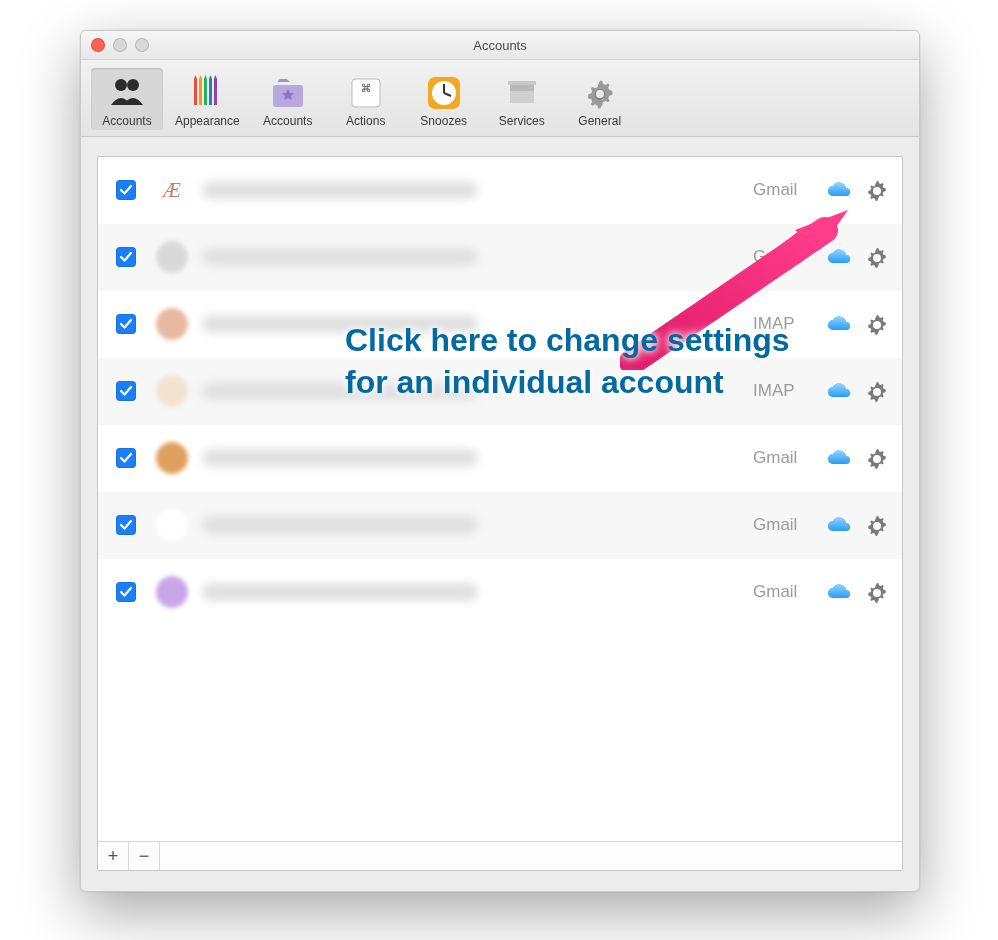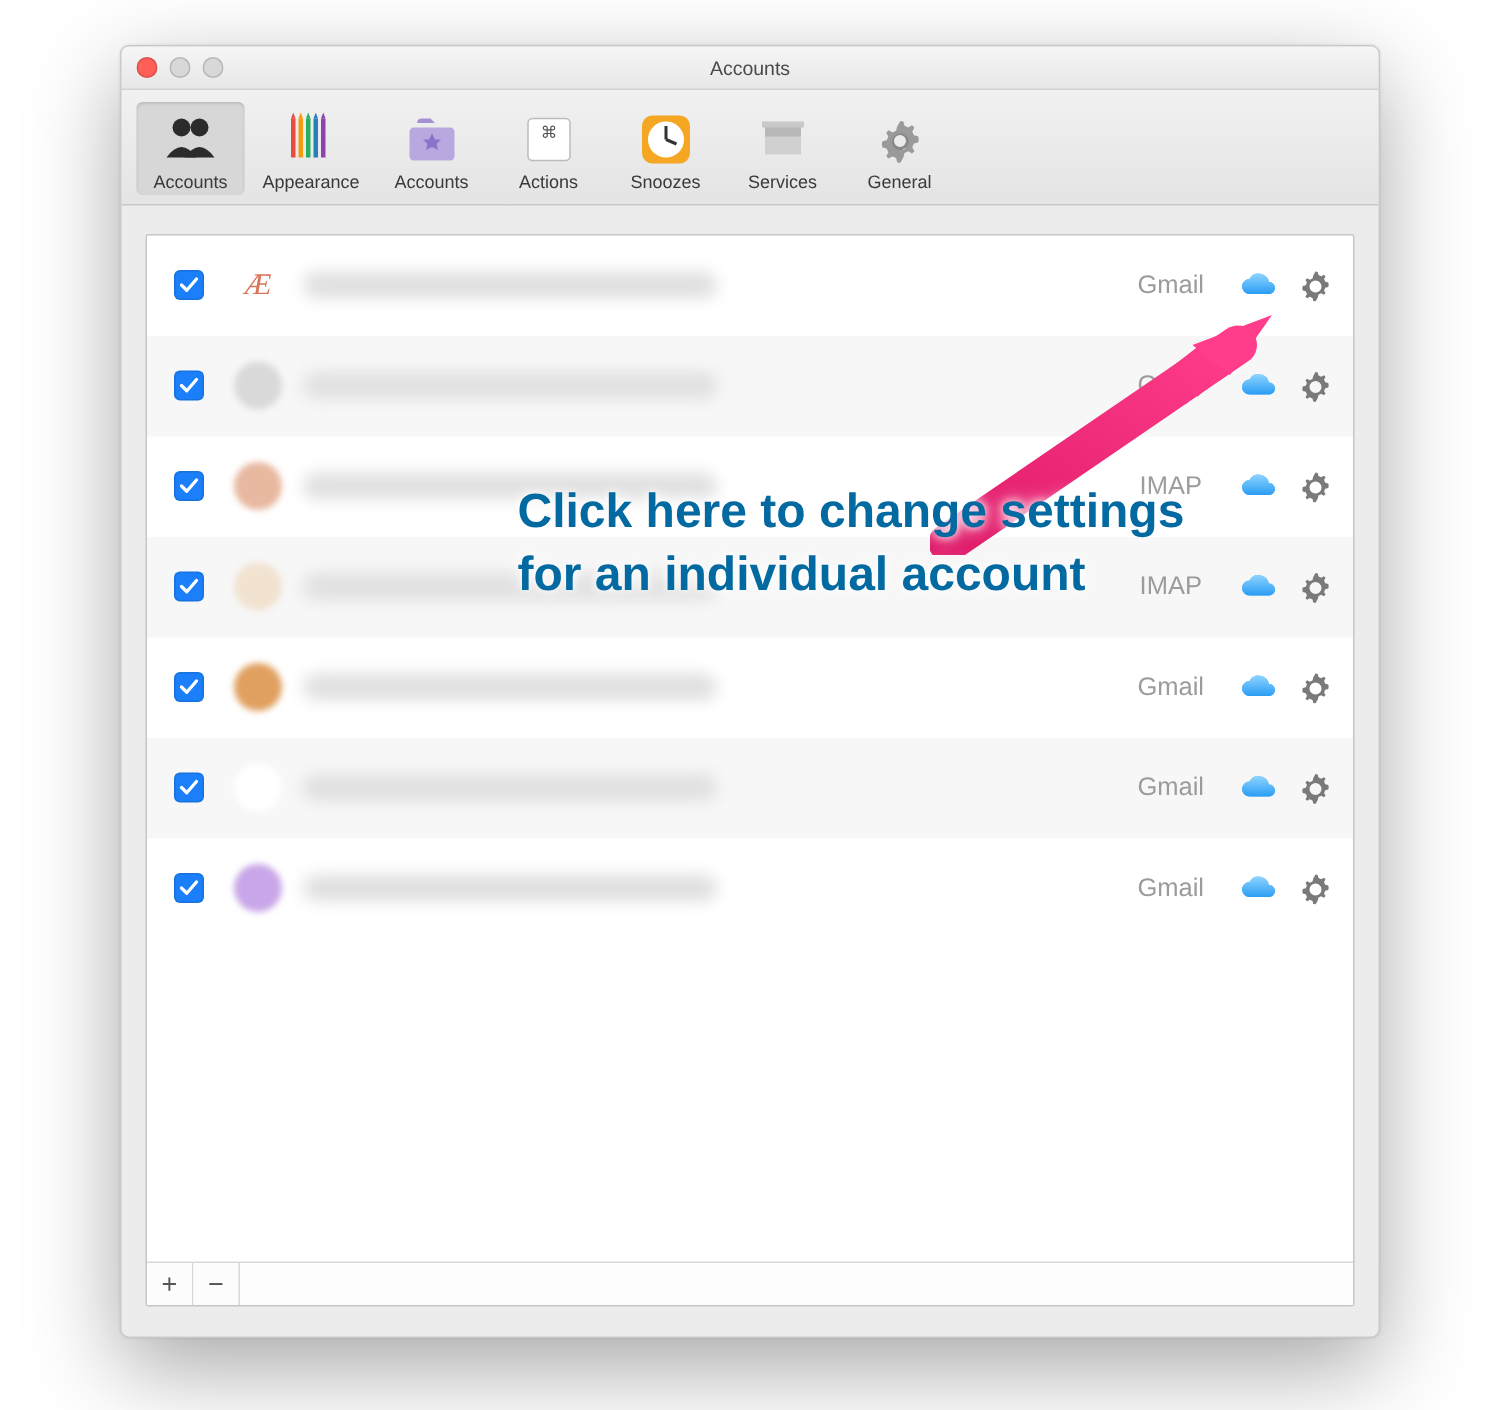--- a/index.html
+++ b/index.html
@@ -141,21 +141,21 @@
     background: #e0e0e0;
     filter: blur(5px);
     max-width: 280px;
   }
   .spacer { flex: 1 1 auto; }
   .type {
     font-size: 17px;
     color: #9b9b9b;
     margin-right: 18px;
     min-width: 55px;
-    text-align: center;
+    text-align: left;
   }
   .cloud {
     width: 26px; height: 20px;
     margin-right: 14px;
     flex: 0 0 auto;
   }
   .gear {
     width: 22px; height: 22px;
     flex: 0 0 auto;
     color: #7a7a7a;

